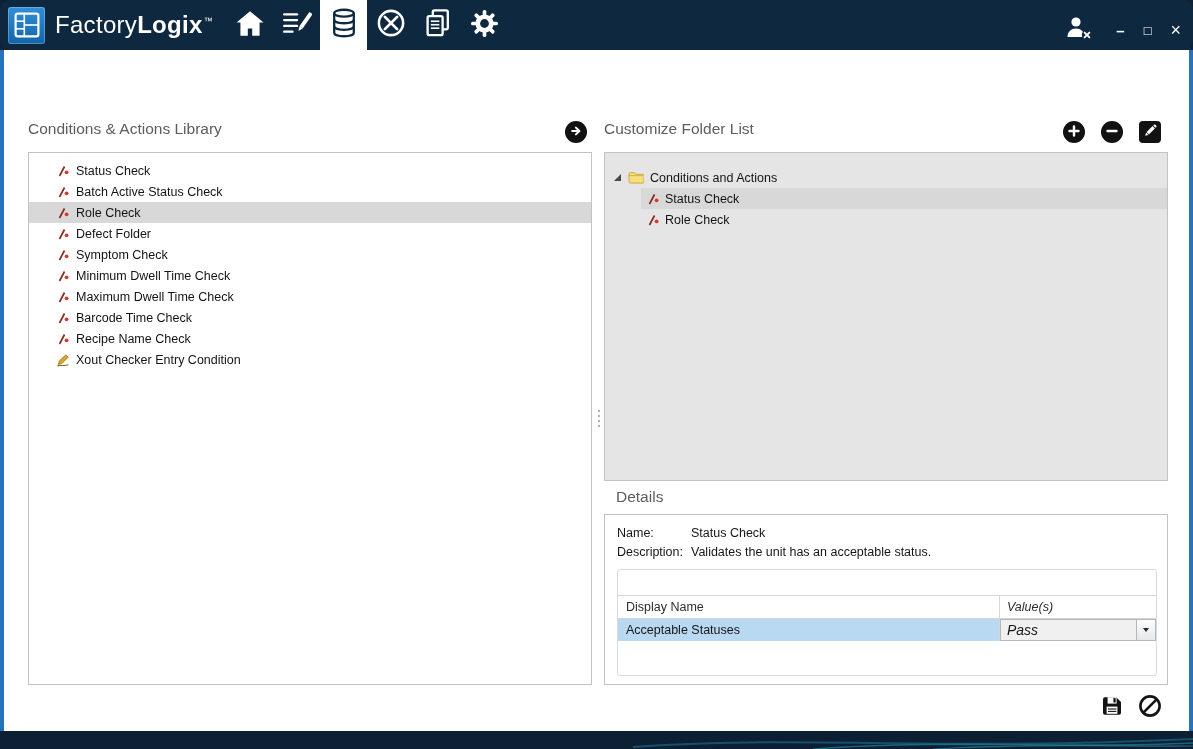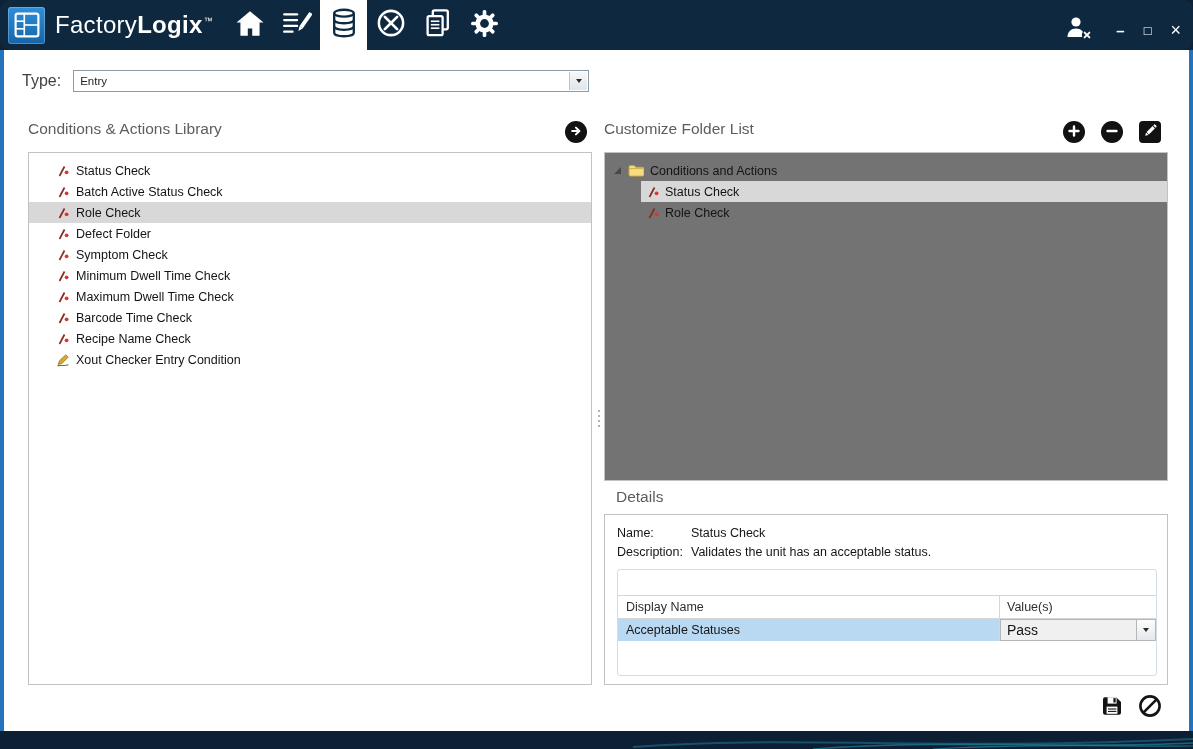--- a/index.html
+++ b/index.html
@@ -48,38 +48,38 @@
   .folder-actions{position:absolute;left:600px;top:71px;width:564px;display:flex;justify-content:flex-end;gap:16px;padding-right:7px;box-sizing:border-box;}
 
   .listbox{position:absolute;left:24px;top:102px;width:564px;height:533px;border:1px solid #c2c2c2;background:#fff;padding-top:7px;box-sizing:border-box;overflow:hidden;}
   .list-item{display:flex;align-items:center;height:21px;padding-left:27px;font-size:12.5px;color:#141414;cursor:default;}
   .list-item.selected{background:#d8d8d8;}
   .li-icon{width:14px;display:flex;justify-content:center;margin-right:6px;flex:0 0 auto;}
 
   .splitter{position:absolute;left:590px;top:102px;width:9px;height:533px;display:flex;flex-direction:column;align-items:center;justify-content:center;gap:3px;cursor:col-resize;}
   .splitter i{width:2px;height:2px;border-radius:50%;background:#8a9aae;}
 
-  .treebox{position:absolute;left:600px;top:102px;width:564px;height:329px;border:1px solid #c2c2c2;background:#737373;padding-top:7px;box-sizing:border-box;overflow:hidden;}
+  .treebox{position:absolute;left:600px;top:102px;width:564px;height:329px;border:1px solid #c2c2c2;background:#e5e5e5;padding-top:14px;box-sizing:border-box;overflow:hidden;}
   .tree-root{display:flex;align-items:center;height:21px;padding-left:9px;font-size:12.5px;color:#141414;}
   .expander{width:0;height:0;border-left:7px solid transparent;border-bottom:7px solid #494949;margin-right:7px;cursor:pointer;flex:0 0 auto;}
   .tree-icon{display:flex;margin-right:6px;flex:0 0 auto;}
   .tree-child{display:flex;align-items:center;height:21px;margin-left:36px;padding-left:6px;font-size:12.5px;color:#141414;cursor:default;}
   .tree-child.selected{background:#d8d8d8;}
 
   .details-box{position:absolute;left:600px;top:464px;width:564px;height:171px;border:1px solid #c2c2c2;background:#fff;box-sizing:border-box;font-size:12.5px;color:#161616;}
   .kv{position:absolute;left:12px;display:flex;}
   .kv-name{top:11px;} .kv-desc{top:30px;}
   .kv-label{width:74px;flex:0 0 auto;}
 
   .groupbox{position:absolute;left:12px;top:54px;width:540px;height:107px;border:1px solid #d2dde6;border-radius:3px;box-sizing:border-box;background:#fff;}
   .group-title{height:25px;display:flex;align-items:center;padding-left:9px;}
   .opt-table{position:absolute;left:0;right:0;top:25px;bottom:0;border-top:1px solid #d6d6d6;}
   .opt-header{display:flex;height:22px;border-bottom:1px solid #d6d6d6;color:#2e2e2e;}
   .opt-col1{width:382px;box-sizing:border-box;padding-left:8px;display:flex;align-items:center;border-right:1px solid #d6d6d6;}
-  .opt-col2{flex:1;display:flex;align-items:center;box-sizing:border-box;}
+  .opt-col2{flex:1;display:flex;align-items:center;box-sizing:border-box;font-style:italic;}
   .opt-header .opt-col2{padding-left:7px;}
   .opt-row{display:flex;height:22px;}
   .opt-row .opt-col1.selected-cell{background:#b9d8f2;}
   .value-combo{flex:1;height:22px;background:#f0f0f0;border:1px solid #b6b6b6;box-sizing:border-box;position:relative;display:flex;align-items:center;padding-left:6px;font-size:14px;color:#161616;cursor:pointer;}
   .value-combo .combo-arrow-box{width:18px;background:linear-gradient(#fdfdfd,#e4e8ec);border-left:1px solid #b6b6b6;right:0;top:0;bottom:0;}
 
   .footer-actions{position:absolute;left:600px;top:644px;width:564px;display:flex;align-items:center;justify-content:flex-end;gap:15px;padding-right:6px;box-sizing:border-box;}
   .icon-btn{cursor:pointer;display:flex;}
 </style>
 </head>
@@ -200,29 +200,20 @@
   <div class="bottomband">
     <svg width="560" height="18" viewBox="0 0 560 18" style="position:absolute;right:0;bottom:0">
       <path d="M0 16 C 160 4 300 20 560 8" stroke="#18506b" stroke-width="2" fill="none"></path>
       <path d="M180 18 C 320 8 440 18 560 12" stroke="#1d7089" stroke-width="1.6" fill="none" opacity="0.85"></path>
       <path d="M300 18 C 400 12 500 16 560 15" stroke="#2a89a0" stroke-width="1.2" fill="none" opacity="0.7"></path>
     </svg>
   </div>
 
   <div class="content">
 
-    <div class="type-row">
-      <span class="type-label">Type:</span>
-      <div class="combo type-combo">
-        <span>Entry</span>
-        <div class="combo-arrow-box">
-            <i class="tri-down"></i>
-          </div>
-      </div>
-    </div>
 
     <div class="panel-title lib-title">Conditions &amp; Actions Library</div>
 
     <div class="round-btn move-right-btn">
       <span>
         <svg width="12" height="12" viewBox="0 0 12 12">
             <path d="M2.2 6 H9.2 M5.9 2.6 L9.4 6 L5.9 9.4" stroke="#fff" stroke-width="2" fill="none" stroke-linecap="round" stroke-linejoin="round"></path>
           </svg>
       </span>
     </div>

